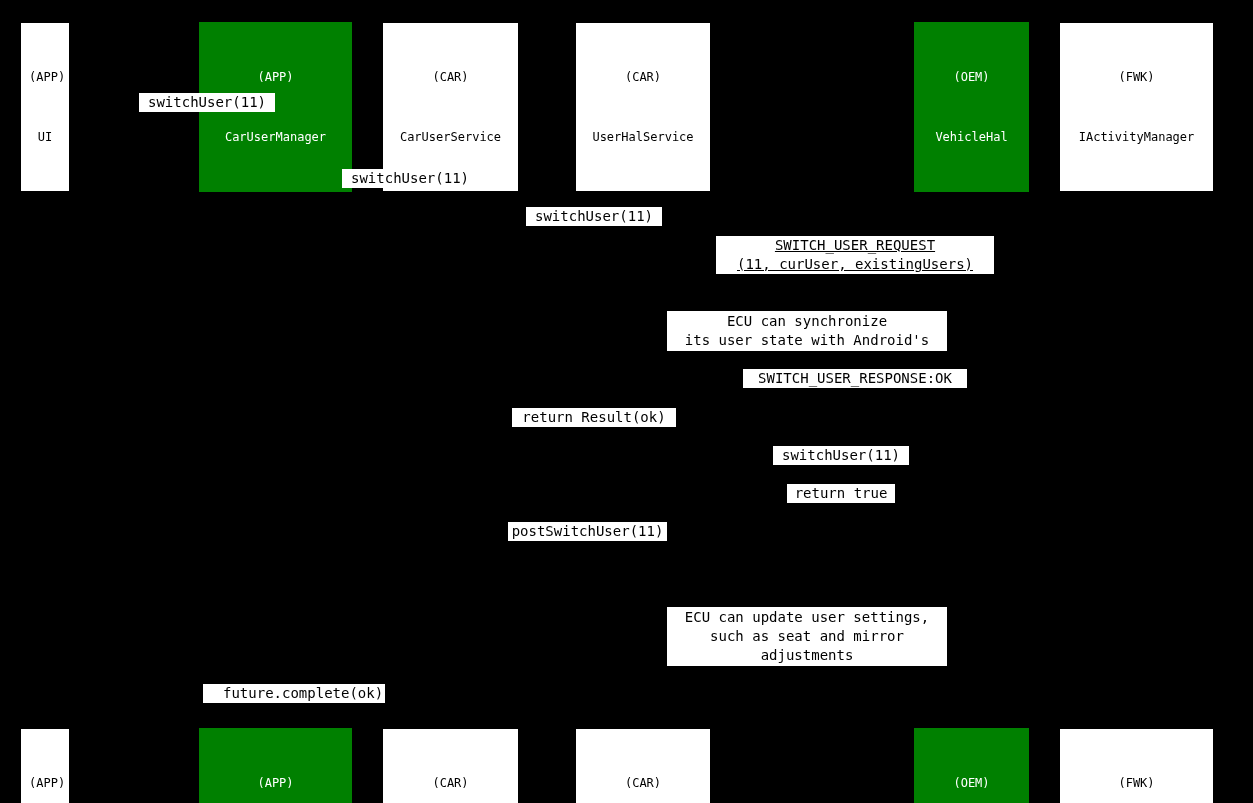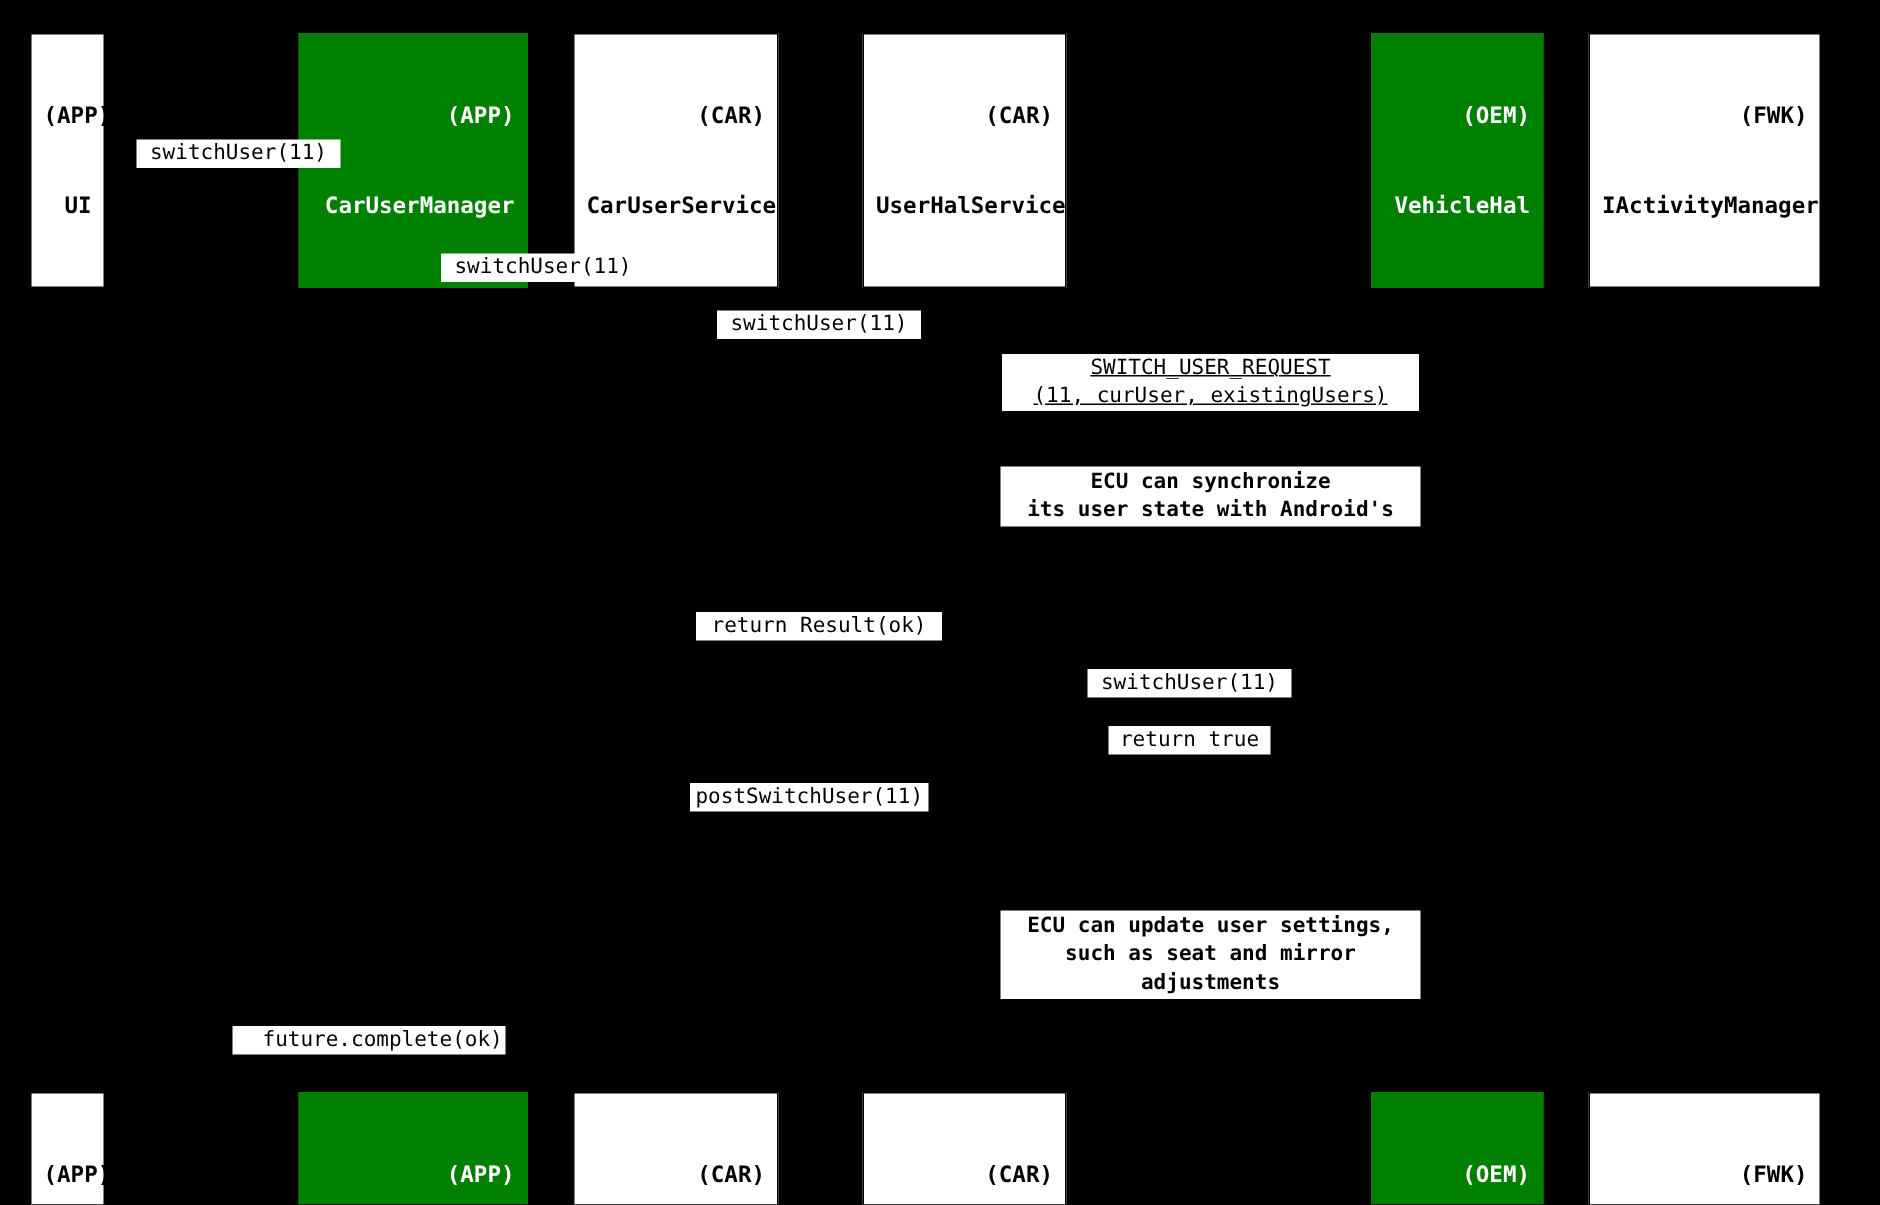--- a/index.html
+++ b/index.html
@@ -14,59 +14,58 @@
     position: relative;
     width: 1253px;
     height: 803px;
     background: #000000;
     overflow: hidden;
   }
   .participant {
     position: absolute;
     box-sizing: border-box;
     border: 1px solid #000000;
-    text-align: right;
-    font-size: 15px;
+    text-align: center;
+    font-size: 12px;
     line-height: 20px;
     padding: 4px 8px;
     white-space: pre;
     color: #000000;
     background: #ffffff;
-    font-weight: bold;
   }
   .participant.highlight {
     background: #008000;
     color: #ffffff;
     border: 1px solid #008000;
   }
   .participant .pline {
     display: block;
   }
   .msg {
     position: absolute;
     box-sizing: border-box;
     background: #ffffff;
     color: #000000;
     font-size: 14px;
     line-height: 19px;
     white-space: pre;
     text-align: center;
     padding: 0 2px;
+    margin-left: 48px;
   }
   .note {
     position: absolute;
     box-sizing: border-box;
     background: #ffffff;
     color: #000000;
     font-size: 14px;
     line-height: 19px;
     white-space: pre;
     text-align: center;
     padding: 1px 3px;
-    font-weight: bold;
   }
 </style>
 </head>
 <body>
 
 <div id="canvas">
 
   <div class="participant" style="left:20px; top:22px; width:50px;">
     <span class="pline">(APP)</span>
     <span class="pline">UI</span>
@@ -92,20 +91,21 @@
     <span class="pline">IActivityManager</span>
   </div>
 
   <div class="msg" style="left:91px; top:93px; width:136px;">switchUser(11)</div>
   <div class="msg" style="left:294px; top:169px; width:136px;">switchUser(11)</div>
   <div class="msg" style="left:478px; top:207px; width:136px;">switchUser(11)</div>
   <div class="msg" style="left:668px; top:236px; width:278px;text-decoration:underline;">SWITCH_USER_REQUEST
 (11, curUser, existingUsers)</div>
   <div class="note" style="left:667px; top:311px; width:280px;">ECU can synchronize
 its user state with Android's</div>
+  <div class="msg" style="left:695px; top:369px; width:224px;">SWITCH_USER_RESPONSE:OK</div>
   <div class="msg" style="left:464px; top:408px; width:164px;">return Result(ok)</div>
   <div class="msg" style="left:725px; top:446px; width:136px;">switchUser(11)</div>
   <div class="msg" style="left:739px; top:484px; width:108px;">return true</div>
   <div class="msg" style="left:460px; top:522px; width:159px;">postSwitchUser(11)</div>
   <div class="note" style="left:667px; top:607px; width:280px;text-align:center;">ECU can update user settings,
 such as seat and mirror
 adjustments</div>
   <div class="msg" style="left:155px; top:684px; width:182px;padding-left:20px;">future.complete(ok)</div>
 
   <div class="participant" style="left:20px; top:728px; width:50px;">

